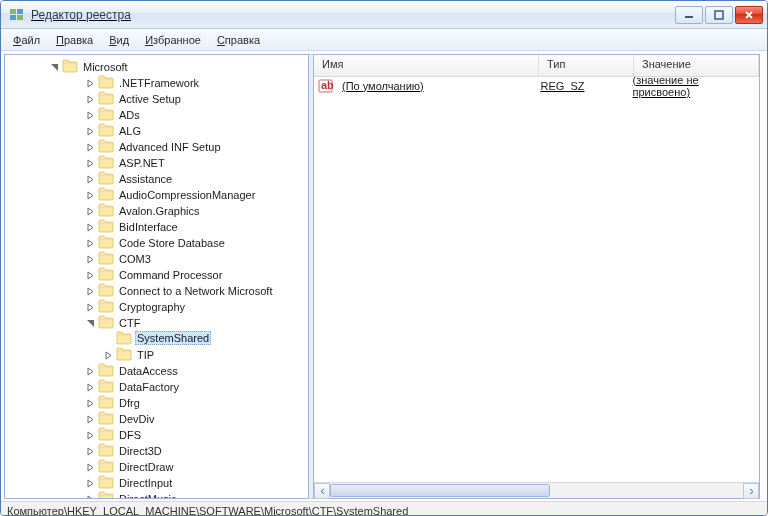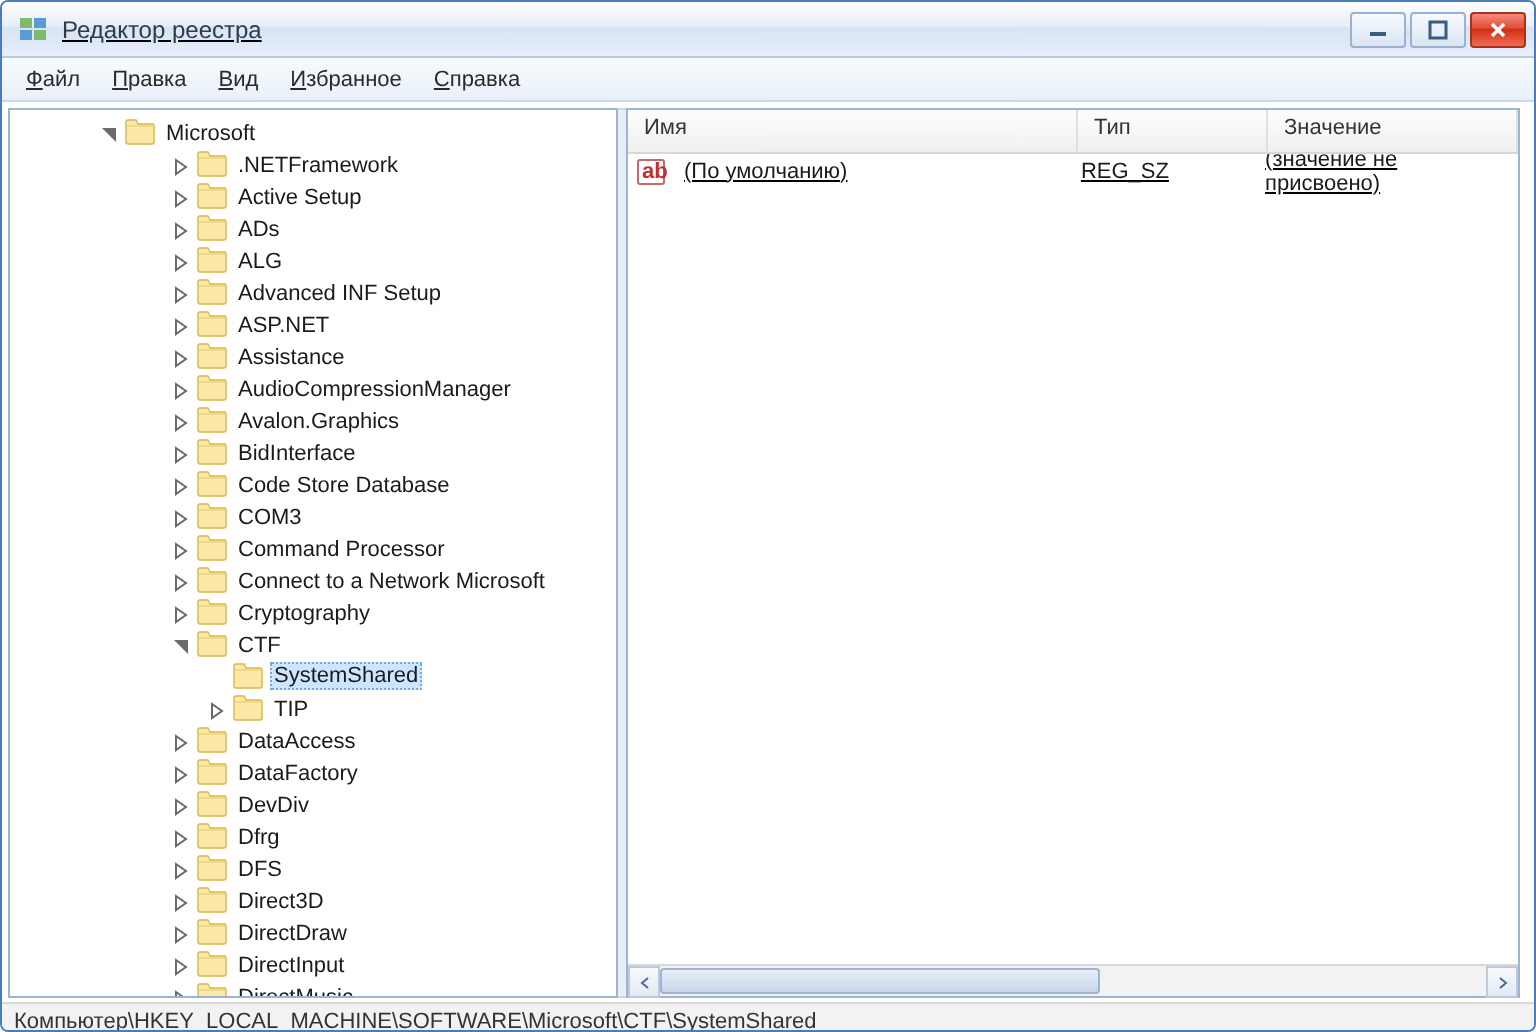--- a/index.html
+++ b/index.html
@@ -338,33 +338,33 @@
         <div class="tree-row" style="padding-left:80px">
           <span class="expander">
             <svg width="9" height="9">
               <path d="M2 1 L7 4.5 L2 8 Z" fill="none" stroke="#6b6b6b"></path>
             </svg>
           </span>
           <span class="folder"><svg width="16" height="14" viewBox="0 0 16 14">
               <path d="M1 3 L1 12 Q1 13 2 13 L14 13 Q15 13 15 12 L15 4 Q15 3 14 3 L7 3 L6 1 L2 1 Q1 1 1 2 Z" fill="#fce9a8" stroke="#d8b74a" stroke-width="0.7"></path>
               <path d="M1 4 L15 4" stroke="#e8cf7a" stroke-width="0.6"></path>
             </svg></span>
+          <span class="label">Dfrg</span>
+        </div>
+        <div class="tree-row" style="padding-left:80px">
+          <span class="expander">
+            <svg width="9" height="9">
+              <path d="M2 1 L7 4.5 L2 8 Z" fill="none" stroke="#6b6b6b"></path>
+            </svg>
+          </span>
+          <span class="folder"><svg width="16" height="14" viewBox="0 0 16 14">
+              <path d="M1 3 L1 12 Q1 13 2 13 L14 13 Q15 13 15 12 L15 4 Q15 3 14 3 L7 3 L6 1 L2 1 Q1 1 1 2 Z" fill="#fce9a8" stroke="#d8b74a" stroke-width="0.7"></path>
+              <path d="M1 4 L15 4" stroke="#e8cf7a" stroke-width="0.6"></path>
+            </svg></span>
           <span class="label">DevDiv</span>
-        </div>
-        <div class="tree-row" style="padding-left:80px">
-          <span class="expander">
-            <svg width="9" height="9">
-              <path d="M2 1 L7 4.5 L2 8 Z" fill="none" stroke="#6b6b6b"></path>
-            </svg>
-          </span>
-          <span class="folder"><svg width="16" height="14" viewBox="0 0 16 14">
-              <path d="M1 3 L1 12 Q1 13 2 13 L14 13 Q15 13 15 12 L15 4 Q15 3 14 3 L7 3 L6 1 L2 1 Q1 1 1 2 Z" fill="#fce9a8" stroke="#d8b74a" stroke-width="0.7"></path>
-              <path d="M1 4 L15 4" stroke="#e8cf7a" stroke-width="0.6"></path>
-            </svg></span>
-          <span class="label">Dfrg</span>
         </div>
         <div class="tree-row" style="padding-left:80px">
           <span class="expander">
             <svg width="9" height="9">
               <path d="M2 1 L7 4.5 L2 8 Z" fill="none" stroke="#6b6b6b"></path>
             </svg>
           </span>
           <span class="folder"><svg width="16" height="14" viewBox="0 0 16 14">
               <path d="M1 3 L1 12 Q1 13 2 13 L14 13 Q15 13 15 12 L15 4 Q15 3 14 3 L7 3 L6 1 L2 1 Q1 1 1 2 Z" fill="#fce9a8" stroke="#d8b74a" stroke-width="0.7"></path>
               <path d="M1 4 L15 4" stroke="#e8cf7a" stroke-width="0.6"></path>

